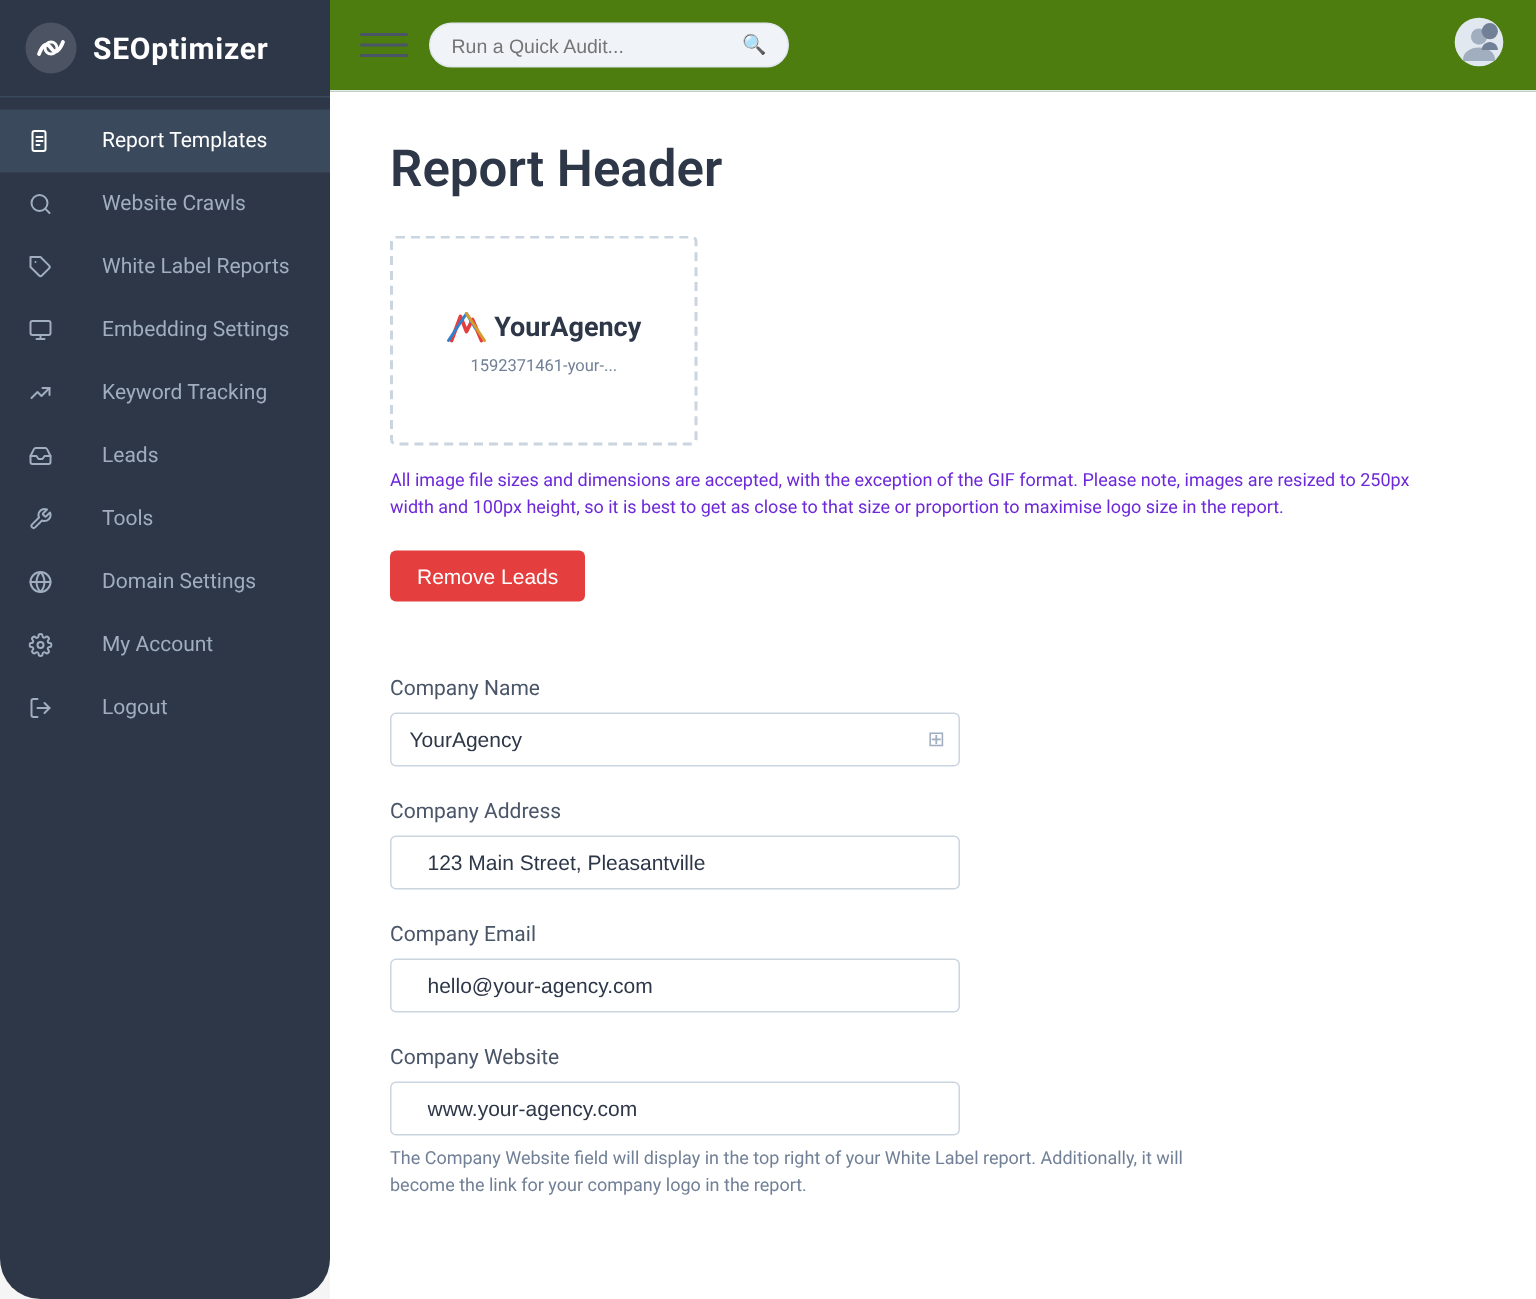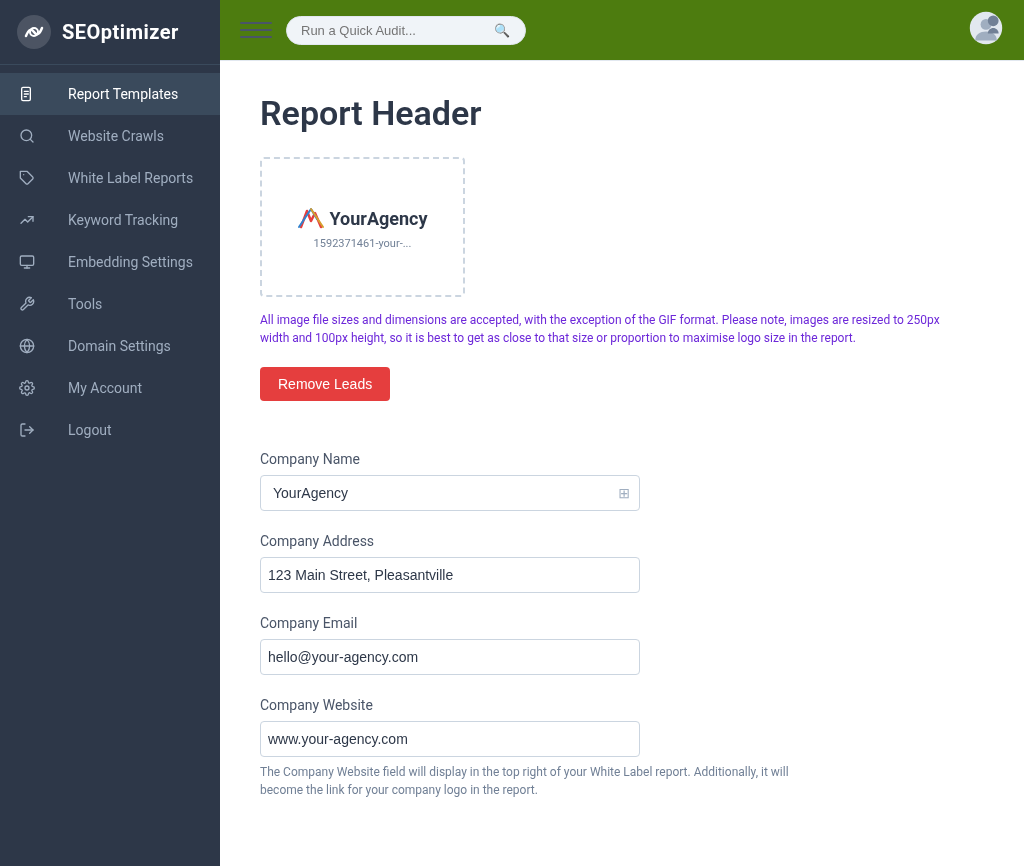--- a/index.html
+++ b/index.html
@@ -8,21 +8,21 @@
     
     #sidebar {
       width: 220px;
       min-width: 220px;
       background: #2d3748;
       color: #fff;
       display: flex;
       flex-direction: column;
       height: 100vh;
       position: fixed;
-      left: 0; top: 0;
+      left: 0; top: 0; border-radius: 27px;
     }
 
     #sidebar-logo {
       display: flex;
       align-items: center;
       padding: 14px 16px;
       background: #2d3748;
       border-bottom: 1px solid #3a4a5c;
     }
 
@@ -242,21 +242,21 @@
     .form-label {
       font-size: 14px;
       color: #4a5568;
       margin-bottom: 8px;
       display: block;
       font-weight: 400;
     }
 
     .form-input {
       width: 380px;
-      padding: 9px 7px;
+      padding: 9px 24px;
       border: 1px solid #cbd5e0;
       border-radius: 4px;
       font-size: 14px;
       color: #2d3748;
       outline: none;
       display: flex;
       align-items: center;
     }
 
     .input-with-icon {
@@ -334,38 +334,47 @@
             <path d="M20.59 13.41l-7.17 7.17a2 2 0 0 1-2.83 0L2 12V2h10l8.59 8.59a2 2 0 0 1 0 2.82z"></path>
             <line x1="7" y1="7" x2="7.01" y2="7"></line>
           </svg>
       </span>
       <span>White Label Reports</span>
     </div>
 
     <div class="nav-item">
       <span class="nav-icon">
         <svg viewBox="0 0 24 24">
-            <polyline points="3 17 9 11 13 15 21 7"></polyline>
-            <polyline points="14 7 21 7 21 14"></polyline>
-          </svg>
-      </span>
-      <span>Keyword Tracking</span>
-    </div>
-
-    <div class="nav-item">
-      <span class="nav-icon">
-        <svg viewBox="0 0 24 24">
             <rect x="2" y="3" width="20" height="14" rx="2"></rect>
             <line x1="8" y1="21" x2="16" y2="21"></line>
             <line x1="12" y1="17" x2="12" y2="21"></line>
           </svg>
       </span>
       <span>Embedding Settings</span>
     </div>
 
+    <div class="nav-item">
+      <span class="nav-icon">
+        <svg viewBox="0 0 24 24">
+            <polyline points="3 17 9 11 13 15 21 7"></polyline>
+            <polyline points="14 7 21 7 21 14"></polyline>
+          </svg>
+      </span>
+      <span>Keyword Tracking</span>
+    </div>
+
+    <div class="nav-item">
+      <span class="nav-icon">
+        <svg viewBox="0 0 24 24">
+            <polyline points="22 12 16 12 14 15 10 15 8 12 2 12"></polyline>
+            <path d="M5.45 5.11L2 12v6a2 2 0 0 0 2 2h16a2 2 0 0 0 2-2v-6l-3.45-6.89A2 2 0 0 0 16.76 4H7.24a2 2 0 0 0-1.79 1.11z"></path>
+          </svg>
+      </span>
+      <span>Leads</span>
+    </div>
 
     <div class="nav-item">
       <span class="nav-icon">
         <svg viewBox="0 0 24 24">
             <path d="M14.7 6.3a1 1 0 0 0 0 1.4l1.6 1.6a1 1 0 0 0 1.4 0l3.77-3.77a6 6 0 0 1-7.94 7.94l-6.91 6.91a2.12 2.12 0 0 1-3-3l6.91-6.91a6 6 0 0 1 7.94-7.94l-3.76 3.76z"></path>
           </svg>
       </span>
       <span>Tools</span>
     </div>
 

